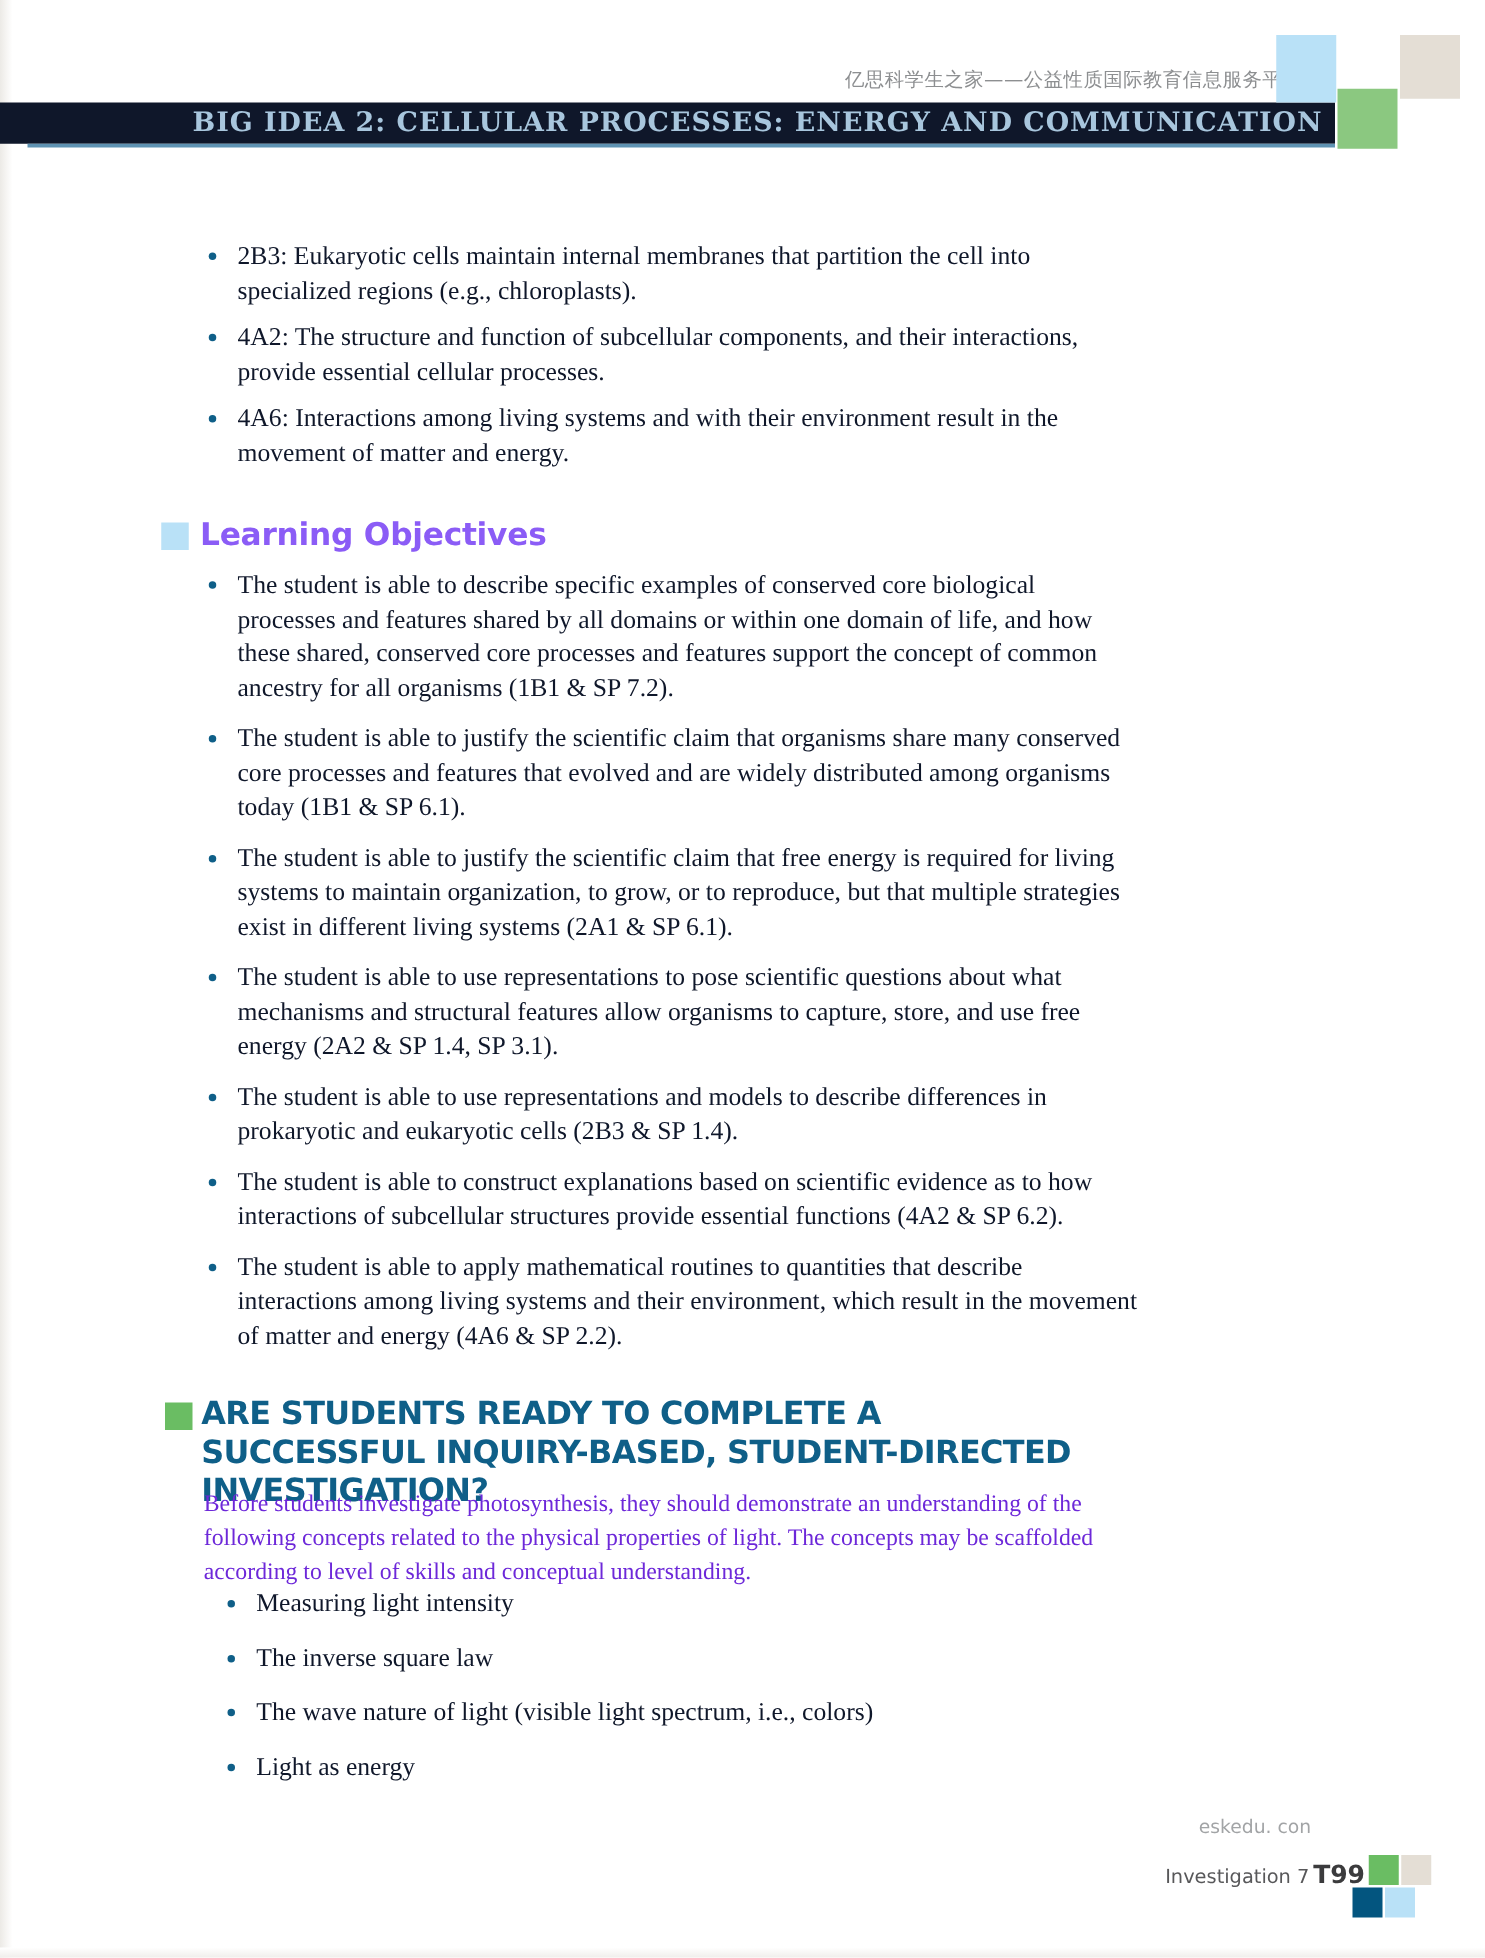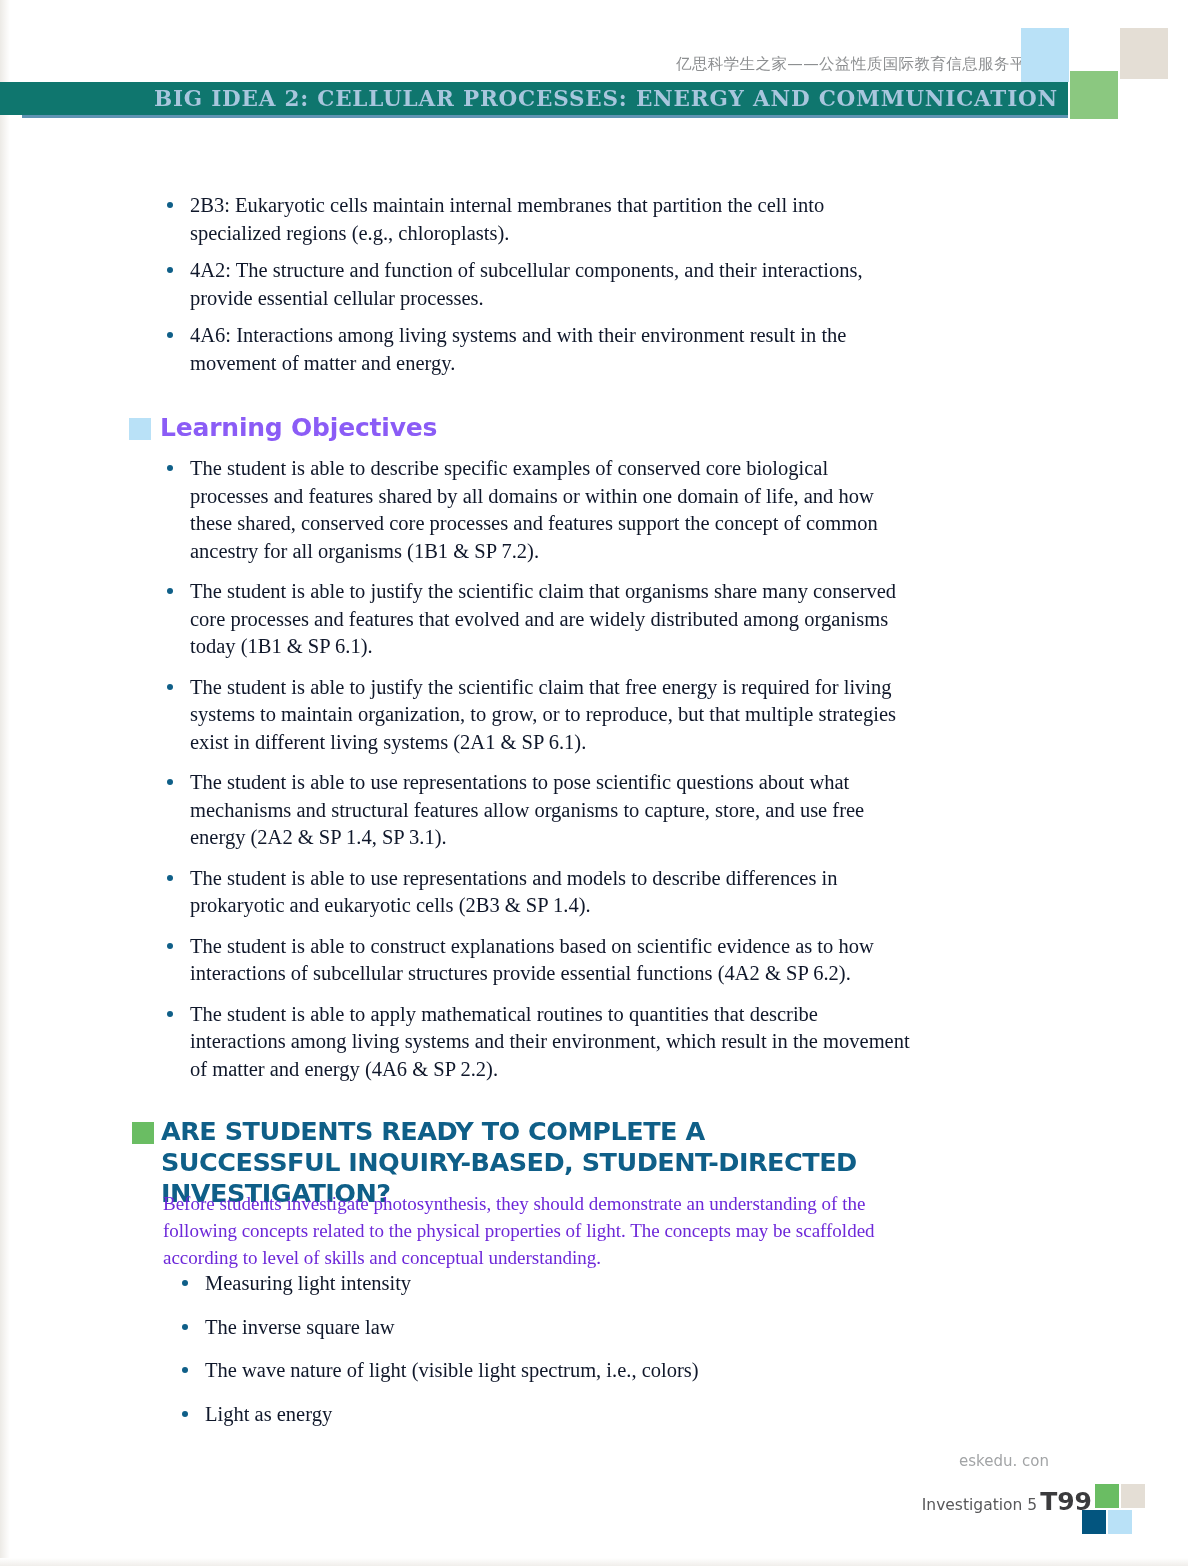--- a/index.html
+++ b/index.html
@@ -36,21 +36,21 @@
     font-family: "DejaVu Sans", sans-serif;
     font-size: 15.5px;
     color: #8d8f91;
     letter-spacing: 0.4px;
     white-space: nowrap;
   }
   .header-bar {
     position: absolute;
     left: 0; top: 82px;
     width: 1068px; height: 33px;
-    background: #0f766e;
+    background: #0f172a;
   }
   .header-bar-title {
     position: absolute;
     left: 0; top: 0;
     width: 1058px; height: 33px;
     line-height: 33px;
     text-align: right;
     font-family: "DejaVu Serif", serif;
     font-weight: bold;
     font-size: 21.5px;
@@ -177,21 +177,21 @@
     left: 0; top: 1487px;
     width: 1092px;
     text-align: right;
     font-family: "DejaVu Sans", sans-serif;
     font-size: 15.5px;
     color: #58585a;
     white-space: nowrap;
   }
   .footer-page {
     font-weight: bold;
-    font-size: 25px;
+    font-size: 20px;
     color: #3b3b3d;
     margin-left: 3px;
   }
   .footer-grid {
     position: absolute;
     left: 1095px; top: 1484px;
     width: 52px; height: 52px;
   }
   .footer-grid span {
     position: absolute;
@@ -249,20 +249,20 @@
 
 <ul class="bullet-list" id="concepts-list">
   <li>Measuring light intensity</li>
   <li>The inverse square law</li>
   <li>The wave nature of light (visible light spectrum, i.e., colors)</li>
   <li>Light as energy</li>
 </ul>
 
 <div class="watermark-bottom">eskedu. con</div>
 <div class="footer-line">
-  <span>Investigation 5</span><span class="footer-page">T99</span>
+  <span>Investigation 7</span><span class="footer-page">T99</span>
 </div>
 <div class="footer-grid">
   <span class="fg-green"></span>
   <span class="fg-beige"></span>
   <span class="fg-darkblue"></span>
   <span class="fg-lightblue"></span>
 </div>
 
 </body></html>

